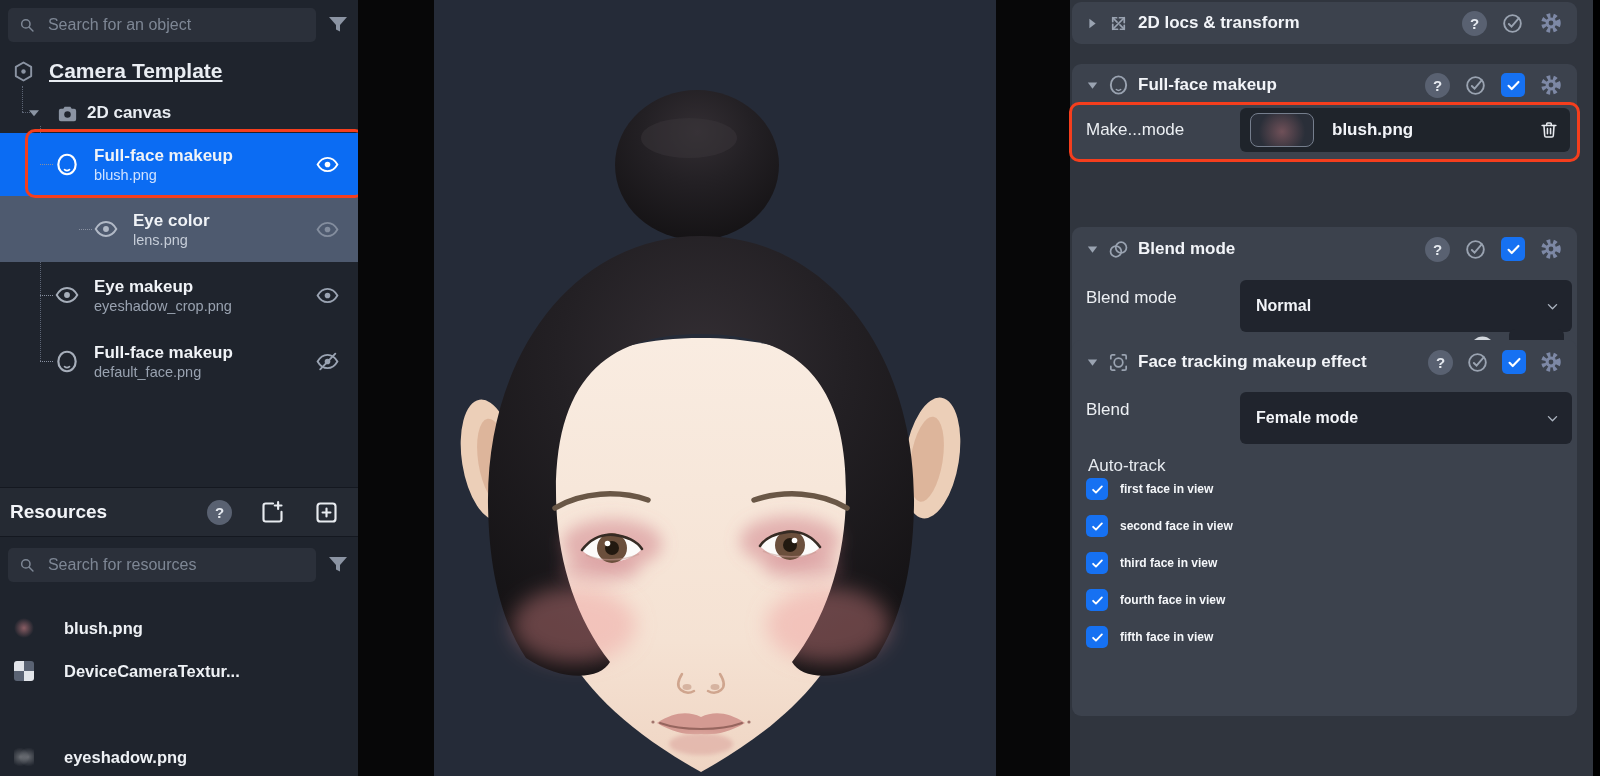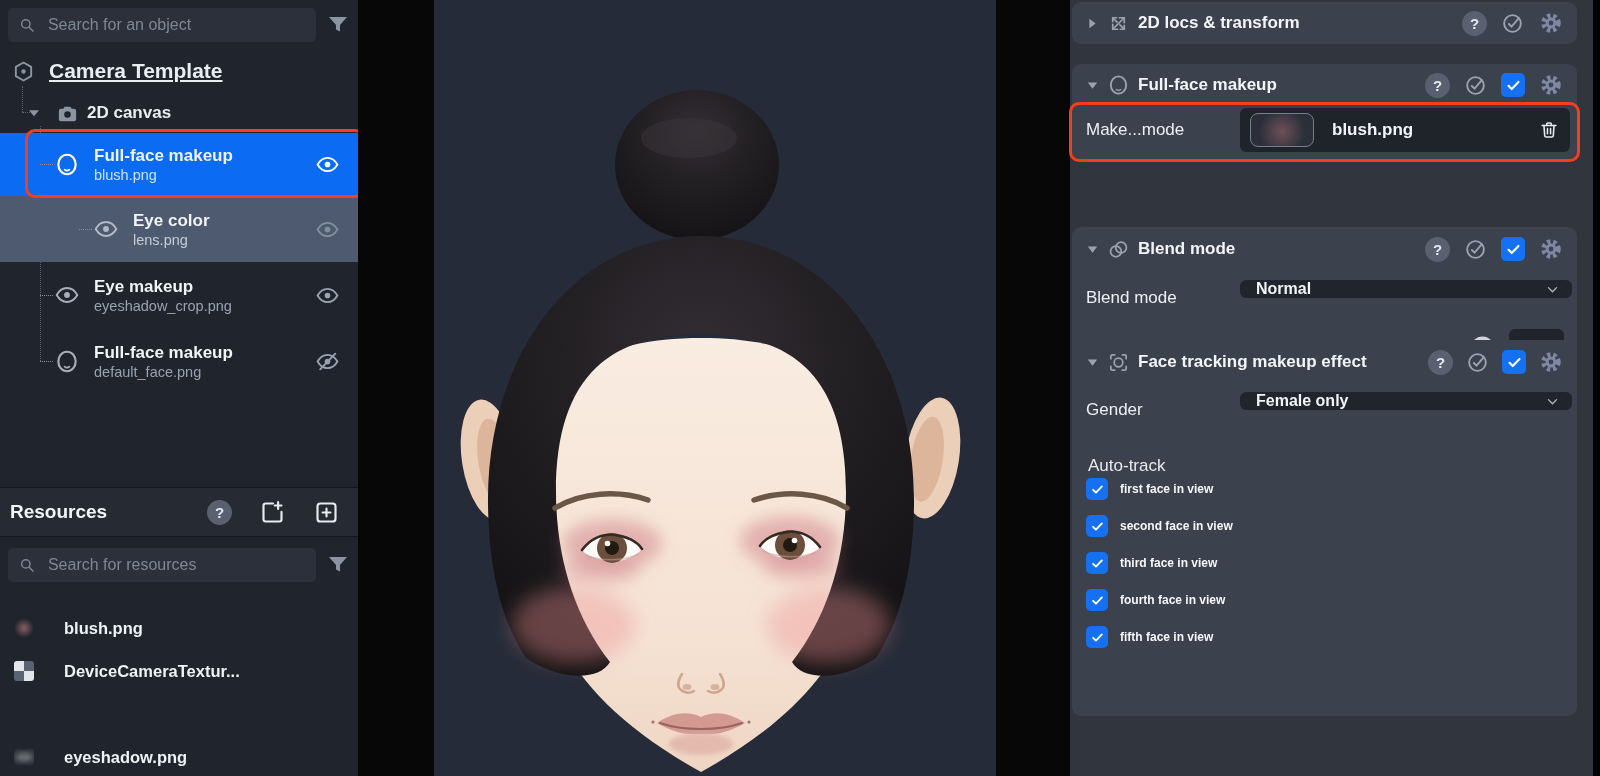--- a/index.html
+++ b/index.html
@@ -81,21 +81,21 @@
   .card-header .caret { width:15px; flex:0 0 auto; }
   .card-header .sicon { width:23px; height:23px; margin-left:7px; flex:0 0 auto; }
   .card-header .ctitle { margin-left:8px; color:#f2f4f8; font-size:17px; font-weight:700;
     white-space:nowrap; }
   .card-header .hicons { margin-left:auto; display:flex; align-items:center; gap:13px; }
 
   .chk { width:24px; height:24px; border-radius:5px; background:#1671f2; display:flex;
     align-items:center; justify-content:center; flex:0 0 auto; }
   .prop-label { position:absolute; color:#eceff3; font-size:17px; }
 
-  .dropdown { position:absolute; left:168px; width:332px; height:18px; background:#20242d;
+  .dropdown { position:absolute; left:168px; width:332px; height:52px; background:#20242d;
     border-radius:6px; display:flex; align-items:center; padding:0 12px 0 16px;
     color:#f2f4f8; font-size:16px; font-weight:700; }
   .dropdown .chev { margin-left:auto; }
 
   .img-field { position:absolute; left:168px; top:44px; width:330px; height:44px;
     background:#1f242b; border-radius:6px; display:flex; align-items:center; padding:0 10px; }
   .img-thumb { width:64px; height:34px; border:1.5px solid #757e8d; border-radius:8px;
     background:#2a2f39 radial-gradient(circle at 50% 55%, rgba(215,130,135,.4), rgba(215,130,135,0) 65%);
     flex:0 0 auto; }
   .img-name { margin-left:18px; color:#f2f4f8; font-size:17px; font-weight:700; }
@@ -513,23 +513,23 @@
                 <path d="M5 12.5l4.5 4.5 9.5-10" stroke="#fff" stroke-width="3" fill="none" stroke-linecap="round" stroke-linejoin="round"></path>
               </svg>
             </span>
           <svg width="26" height="26" viewBox="0 0 24 24">
               <circle cx="12" cy="12" r="6.5" fill="none" stroke="#7d88a5" stroke-width="5" stroke-dasharray="2.9 2.5"></circle>
               <circle cx="12" cy="12" r="5" fill="#7d88a5"></circle>
               <circle cx="12" cy="12" r="2.2" fill="#3c424d"></circle>
             </svg>
         </span>
       </div>
-      <span class="prop-label" style="left:14px; top:60px;">Gender</span>
+      <span class="prop-label" style="left:14px; top:60px;">Blend</span>
       <div class="dropdown" style="top:52px;">
-        <span>Female only</span>
+        <span>Female mode</span>
         <svg class="chev" width="15" height="15" viewBox="0 0 24 24">
             <path d="M5.5 9l6.5 6.5L18.5 9" stroke="#aeb6c2" stroke-width="2.2" fill="none" stroke-linecap="round" stroke-linejoin="round"></path>
           </svg>
       </div>
       <span class="autotrack-label" style="top:116px;">Auto-track</span>
 
       <div class="cb-row" style="top:138px;">
         <span class="chk" style="width:22px;height:22px;">
             <svg width="15" height="15" viewBox="0 0 24 24">
               <path d="M5 12.5l4.5 4.5 9.5-10" stroke="#fff" stroke-width="3" fill="none" stroke-linecap="round" stroke-linejoin="round"></path>

